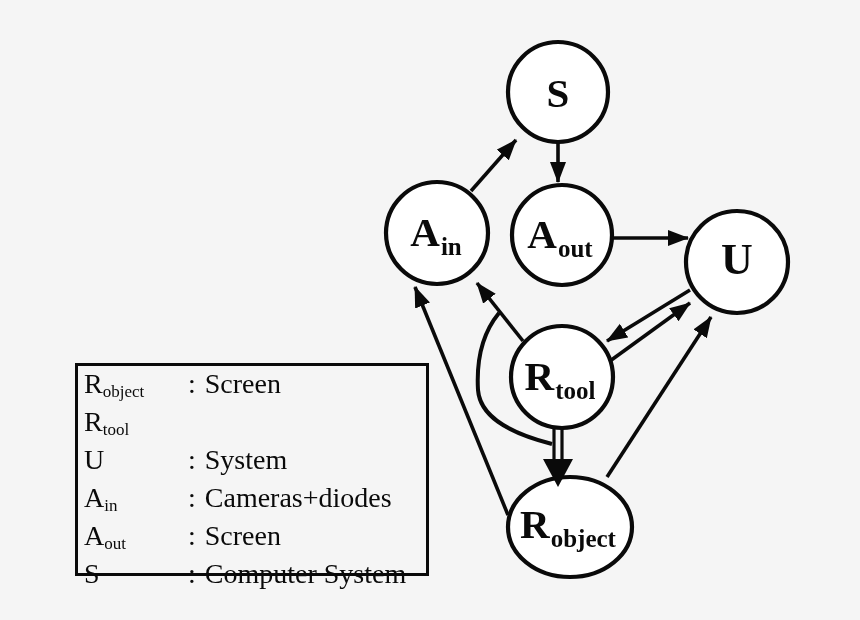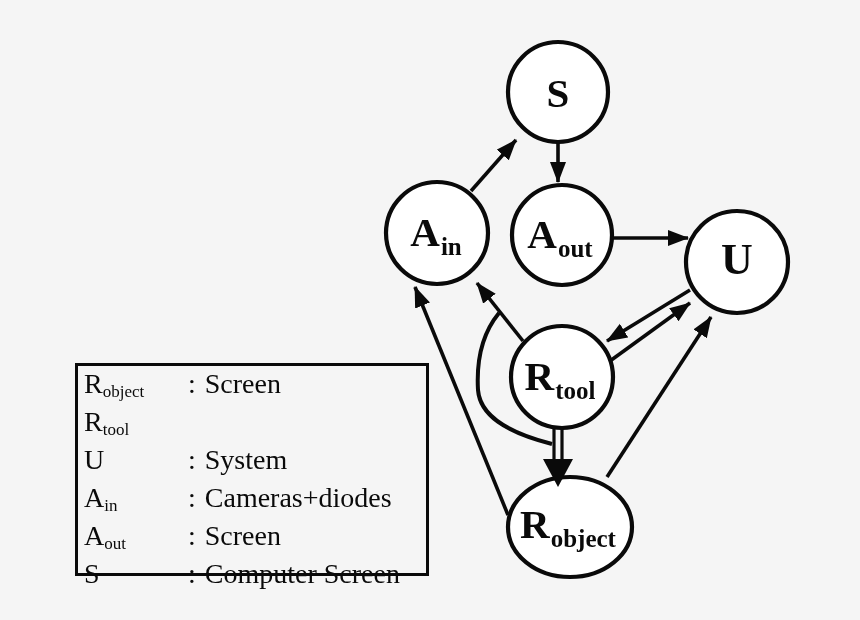--- a/index.html
+++ b/index.html
@@ -146,17 +146,17 @@
       <span class="ldesc"><span class="lcolon">:</span><span>Cameras+diodes</span></span>
     </div>
 
     <div class="lrow">
       <span class="lsym"><span>A</span><span class="lsub">out</span></span>
       <span class="ldesc"><span class="lcolon">:</span><span>Screen</span></span>
     </div>
 
     <div class="lrow">
       <span class="lsym"><span>S</span><span class="lsub"></span></span>
-      <span class="ldesc"><span class="lcolon">:</span><span>Computer Screen</span></span>
+      <span class="ldesc"><span class="lcolon">:</span><span>Computer System</span></span>
     </div>
 
   </div>
 </div>
 
 </body></html>

